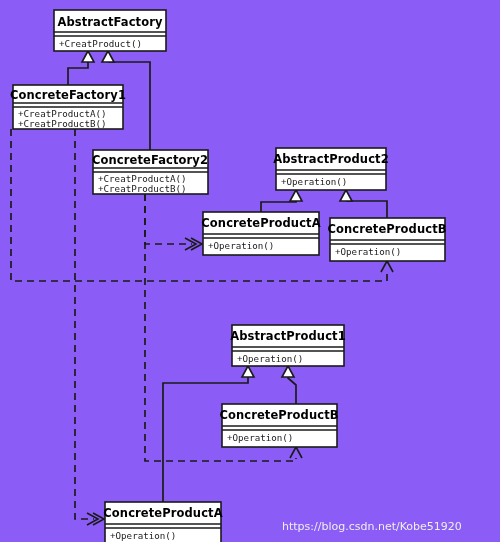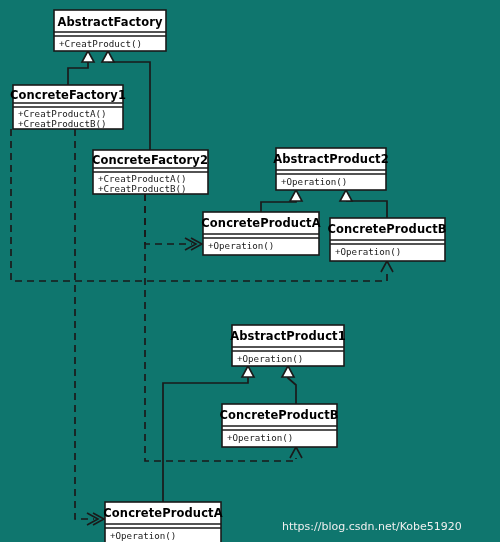--- a/index.html
+++ b/index.html
@@ -8,21 +8,21 @@
     padding: 0;
     background: #ffffff;
   }
   body {
     font-family: "DejaVu Sans", sans-serif;
   }
   #diagram-root {
     position: relative;
     width: 500px;
     height: 542px;
-    background: #0f766e;
+    background: #8b5cf6;
     overflow: hidden;
   }
   svg#uml-canvas {
     display: block;
     width: 500px;
     height: 542px;
   }
   .cls-box-rect {
     fill: #ffffff;
     stroke: #1a1a1a;

